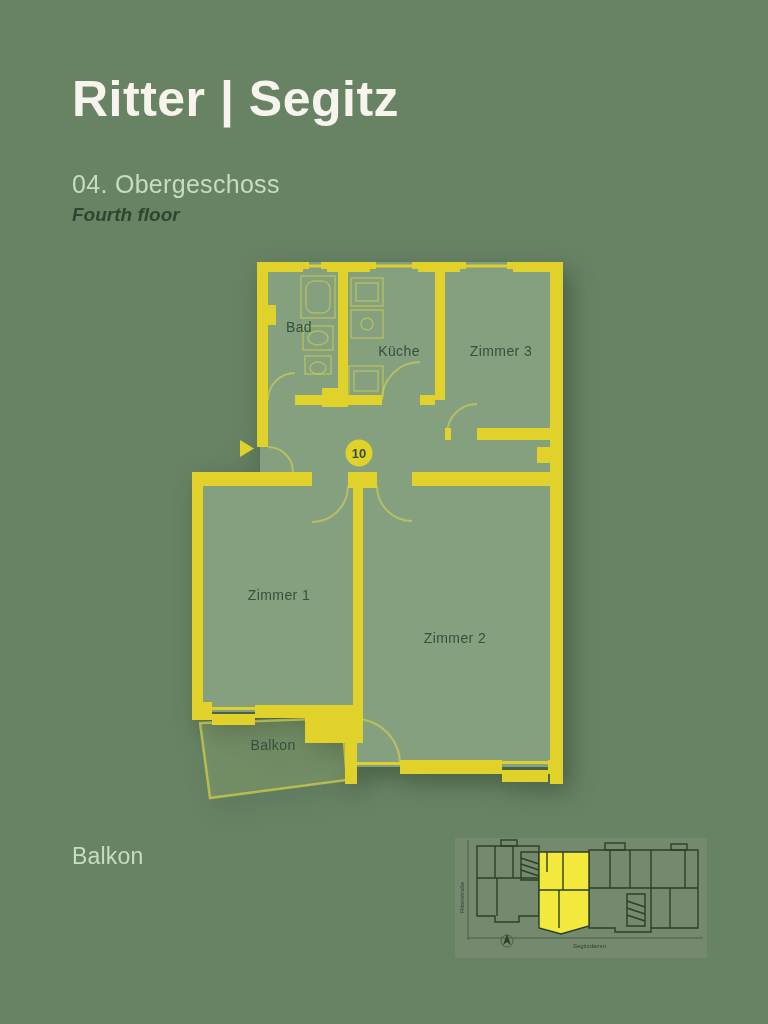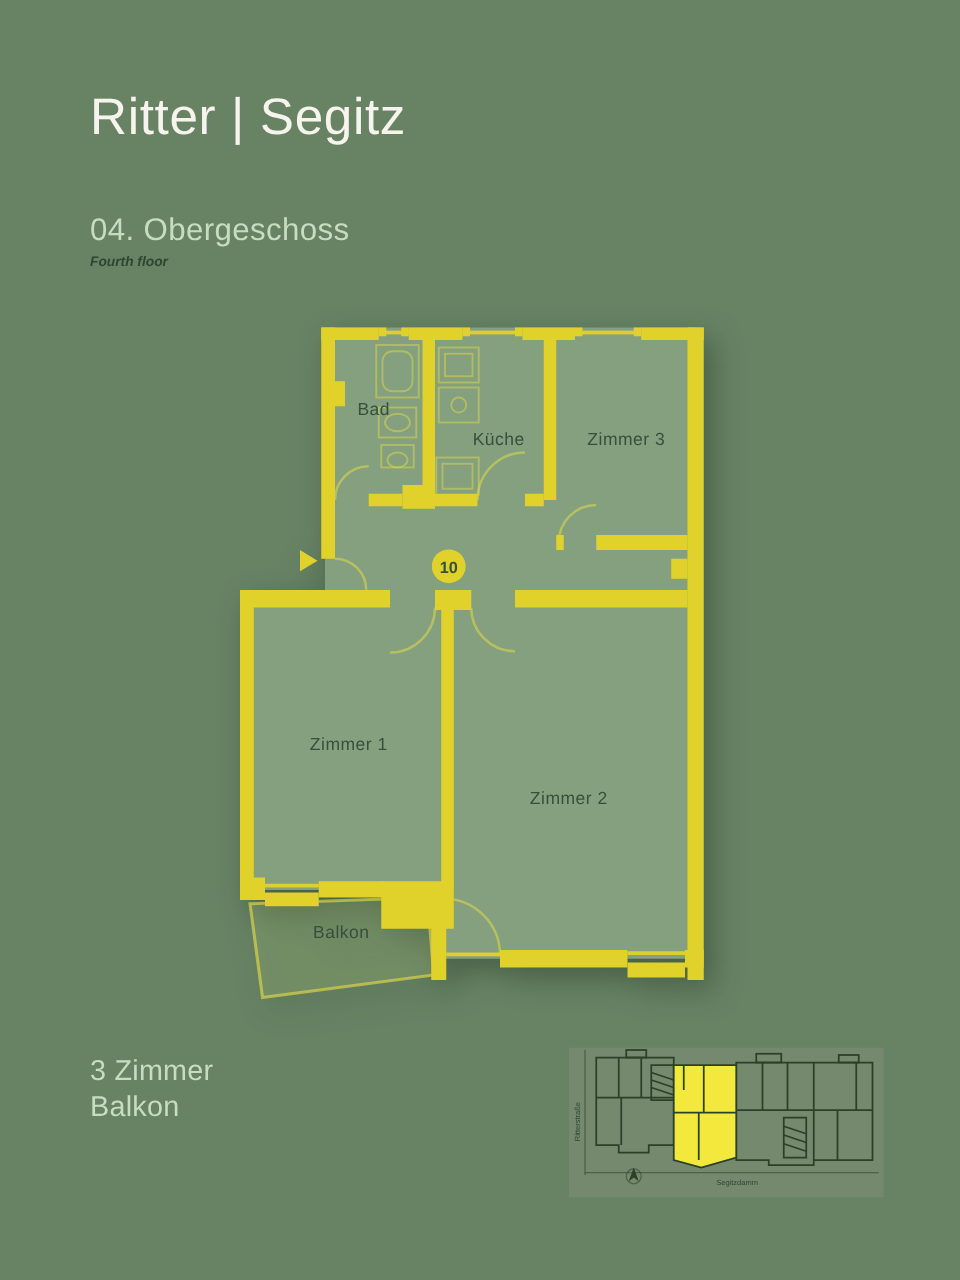--- a/index.html
+++ b/index.html
@@ -4,25 +4,25 @@
 <style>
   :root{
     --bg:#678364; --wall:#E0D22B; --floor:#84A07F; --label:#35503C;
     --light_text:#C8DCC0; --logo_text:#F6F4ED; --dark_text:#2C4632;
     --map_bg:#75896F; --map_line:#2A4028; --map_highlight:#F2E93C;
   }
   *{margin:0;padding:0;box-sizing:border-box}
   html,body{width:768px;height:1024px;overflow:hidden}
   body{background:var(--bg);font-family:"Liberation Sans",sans-serif;position:relative}
 
-  .logo{position:absolute;left:72px;top:70px;font-size:41px;font-weight:400;
+  .logo{position:absolute;left:72px;top:70px;font-size:50px;font-weight:700;
         color:var(--logo_text);letter-spacing:.5px;white-space:pre}
   .floor-title{position:absolute;left:72px;top:170px;font-size:25px;font-weight:400;
         color:var(--light_text);letter-spacing:.3px}
-  .floor-subtitle{position:absolute;left:72px;top:204px;font-size:11px;font-style:italic;
+  .floor-subtitle{position:absolute;left:72px;top:204px;font-size:19px;font-style:italic;
         font-weight:600;color:var(--dark_text)}
 
   .plan-wrap{position:absolute;left:185px;top:250px;width:400px;height:560px}
   .plan-svg{filter:drop-shadow(7px 9px 12px rgba(22,38,24,.38))}
   .floor{fill:var(--floor)}
   .wall{fill:var(--wall)}
   .sill{fill:var(--wall);opacity:.95}
   .arc{fill:none;stroke:rgba(224,216,72,.55);stroke-width:2}
   .fix{fill:none;stroke:rgba(224,216,72,.5);stroke-width:1.5}
   .balc{fill:rgba(186,208,132,.20);stroke:rgba(224,216,72,.65);stroke-width:2.5}
@@ -142,21 +142,20 @@
   <text class="room-label" x="114" y="82">Bad</text>
   <text class="room-label" x="214" y="106">Küche</text>
   <text class="room-label" x="316" y="106">Zimmer 3</text>
   <text class="room-label" x="94" y="350">Zimmer 1</text>
   <text class="room-label" x="270" y="393">Zimmer 2</text>
   <text class="room-label" x="88" y="500">Balkon</text>
 </svg>
 </div>
 
 <div class="details">
-  <div>3 Zimmer</div>
   <div>Balkon</div>
 </div>
 
 <div class="minimap">
 <svg width="252" height="120" viewBox="0 0 252 120" xmlns="http://www.w3.org/2000/svg">
   <rect class="mm-bg" x="0" y="0" width="252" height="120"></rect>
 
   <g>
     <line class="mm-thin" x1="13" y1="2" x2="13" y2="102"></line>
     <line class="mm-thin" x1="13" y1="100" x2="248" y2="100"></line>

